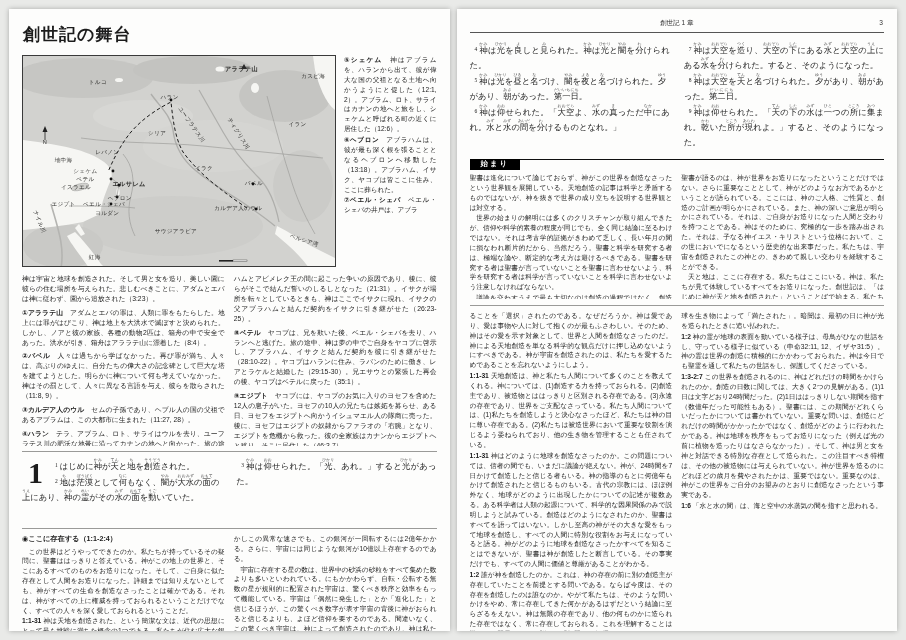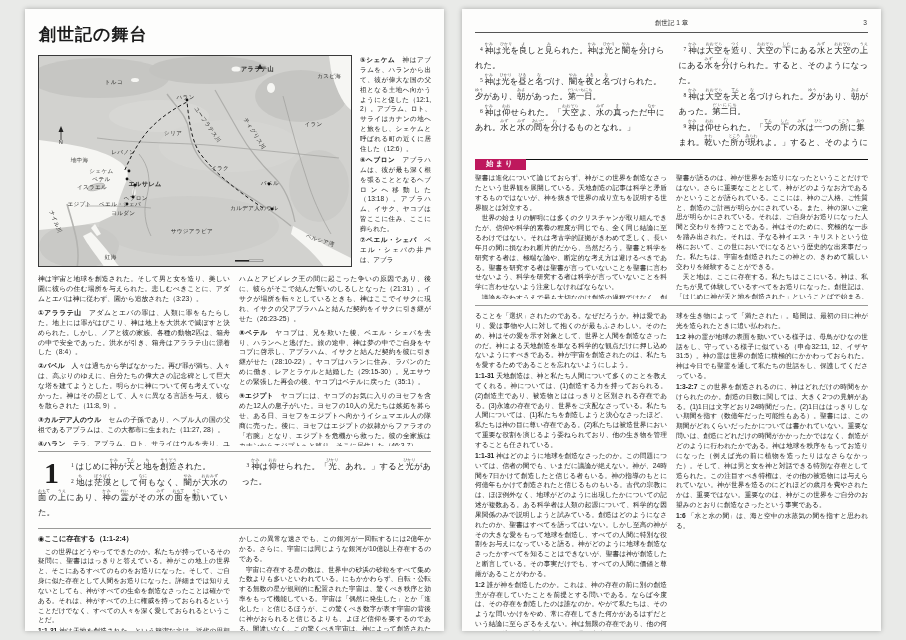--- a/index.html
+++ b/index.html
@@ -3,21 +3,21 @@
 <meta charset="utf-8">
 <style>
   html,body{margin:0;padding:0;}
   body{
     width:906px;height:640px;overflow:hidden;
     background:#e9eae8;
     font-family:"Liberation Sans","DejaVu Sans",sans-serif;
     color:#1c1c1c;
     -webkit-font-smoothing:antialiased;
   }
-  .spread{display:flex;gap:18px;padding:9px 25px;}
+  .spread{display:flex;gap:7px;padding:9px 9px;}
   .page{
     width:441px;height:622px;background:#fdfdfc;
     box-shadow:0 0 5px rgba(0,0,0,.28);
     box-sizing:border-box;padding:10px 13px;overflow:hidden;position:relative;
   }
   
   .book-title{font-size:17px;font-weight:bold;letter-spacing:1px;margin:4px 0 9px 1px;}
   .map-row{display:flex;gap:8px;}
   .map-box{
     width:312px;height:210px;border:1px solid #3a3a3a;position:relative;
@@ -66,21 +66,21 @@
   .comm-col p.ref b{font-weight:bold;}
   .comm-head{font-weight:bold;font-size:7.2px;text-indent:0 !important;margin:0 0 2px 0 !important;}
   .lp-comm{height:126px;}
   
   .rp-header{position:relative;height:13px;border-bottom:1px solid #555;margin-bottom:3px;}
   .rp-title{position:absolute;left:0;right:0;text-align:center;font-size:6.6px;color:#333;}
   .rp-pagenum{position:absolute;right:1px;top:0;font-size:6.6px;color:#333;}
   .hajimari{margin-top:7px;}
   .hj-labelrow{display:flex;align-items:flex-start;height:11px;}
   .hj-label{
-    background:#be185d;color:#fff;font-size:7.4px;font-weight:bold;
+    background:#000000;color:#fff;font-size:7.4px;font-weight:bold;
     padding:1px 11px 2px 11px;letter-spacing:2px;line-height:8px;flex:none;
   }
   .hj-line{flex:1;border-top:1px solid #101010;margin-top:0;}
   .hj-cols{display:flex;gap:9px;margin-top:3px;height:126px;overflow:hidden;}
   .rp-comm{height:372px;}
 </style>
 </head>
 <body>
 
 <div class="spread">

